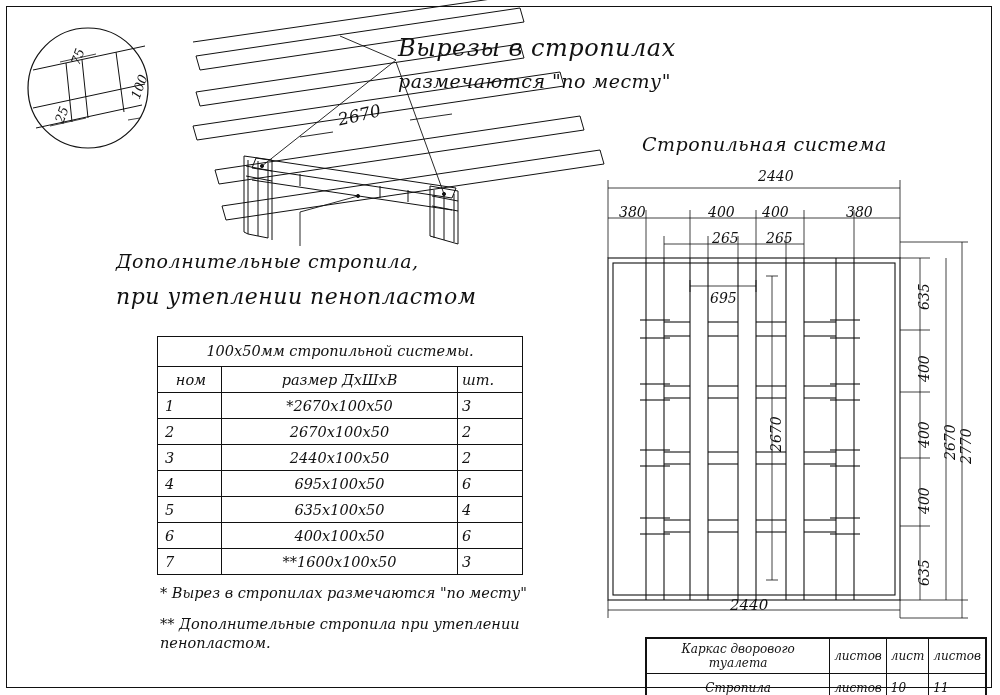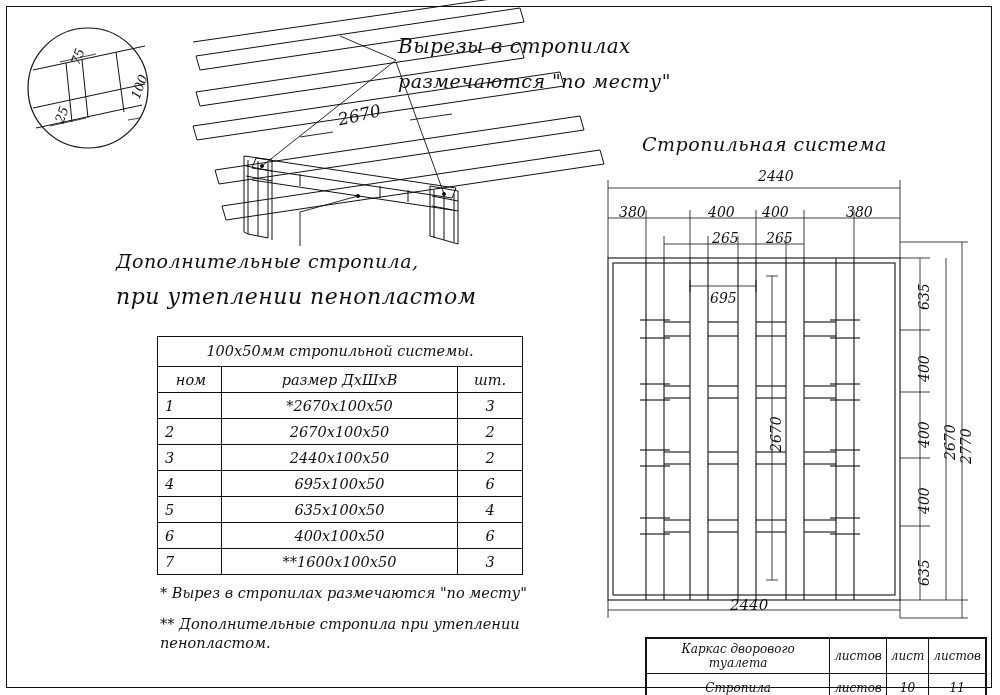--- a/index.html
+++ b/index.html
@@ -3,49 +3,49 @@
 <meta charset="utf-8">
 <style>
   html,body{margin:0;padding:0;background:#fff;}
   body{width:1000px;height:695px;position:relative;font-family:"DejaVu Serif",serif;color:#111;overflow:hidden;}
   #sheet{position:absolute;left:0;top:0;width:1000px;height:695px;}
   .frame{position:absolute;left:6px;top:6px;width:986px;height:682px;border:1.5px solid #111;box-sizing:border-box;}
   .lbl{position:absolute;white-space:nowrap;font-style:italic;}
   svg{position:absolute;left:0;top:0;width:1000px;height:695px;pointer-events:none;}
 
   
-  #t-vyrez{left:398px;top:34px;font-size:20px;letter-spacing:.5px;}
+  #t-vyrez{left:398px;top:34px;font-size:24px;letter-spacing:.5px;}
   #t-vyrez2{left:398px;top:70px;font-size:19px;letter-spacing:.5px;}
   #t-sistema{left:642px;top:133px;font-size:19px;letter-spacing:.5px;}
   #t-dop1{left:116px;top:250px;font-size:19px;letter-spacing:.5px;}
   #t-dop2{left:116px;top:284px;font-size:22px;letter-spacing:.5px;}
   #t-2670-iso{left:336px;top:110px;font-size:17px;transform:rotate(-13deg);transform-origin:left top;}
 
   
   #d-75{left:68px;top:62px;font-size:13px;transform:rotate(-70deg);transform-origin:left top;}
   #d-25{left:52px;top:120px;font-size:13px;transform:rotate(-70deg);transform-origin:left top;}
   #d-100{left:128px;top:96px;font-size:13px;transform:rotate(-70deg);transform-origin:left top;}
 
   
   #table{position:absolute;left:157px;top:336px;width:366px;}
   #table .cap{border:1.2px solid #111;border-bottom:none;padding:5px 4px 6px;text-align:center;font-style:italic;font-size:14.5px;line-height:1.25;}
   table.cut{border-collapse:collapse;width:100%;font-size:14.5px;}
   table.cut td,table.cut th{border:1.2px solid #111;padding:2px 4px;font-weight:normal;font-style:italic;height:21px;}
   table.cut .c-num{width:52px;text-align:left;padding-left:7px;}
   table.cut .c-size{text-align:center;}
-  table.cut .c-qty{width:56px;text-align:center;margin-top:16px;}
+  table.cut .c-qty{width:56px;text-align:left;margin-top:16px;}
   table.cut thead td{text-align:center;}
   table.cut thead .c-num{text-align:center;}
   #notes{position:absolute;left:160px;top:584px;width:380px;font-style:italic;font-size:14.5px;line-height:1.32;}
   #notes p{margin:0 0 12px 0;}
 
   
   #stamp{position:absolute;left:645px;top:637px;width:342px;border:1.2px solid #111;box-sizing:border-box;}
   #stamp table{border-collapse:collapse;width:100%;font-size:12px;font-style:italic;}
-  #stamp td{border:1.2px solid #111;padding:3px 4px;height:22px;text-align:center;}
+  #stamp td{border:1.2px solid #111;padding:3px 4px;height:22px;}
   #stamp td.wide{text-align:center;width:190px;}
 
   
   .dim{position:absolute;font-style:italic;font-size:14px;white-space:nowrap;}
   .vert{transform:rotate(-90deg);transform-origin:left top;}
 </style>
 </head>
 <body>
 
 <div id="sheet">

